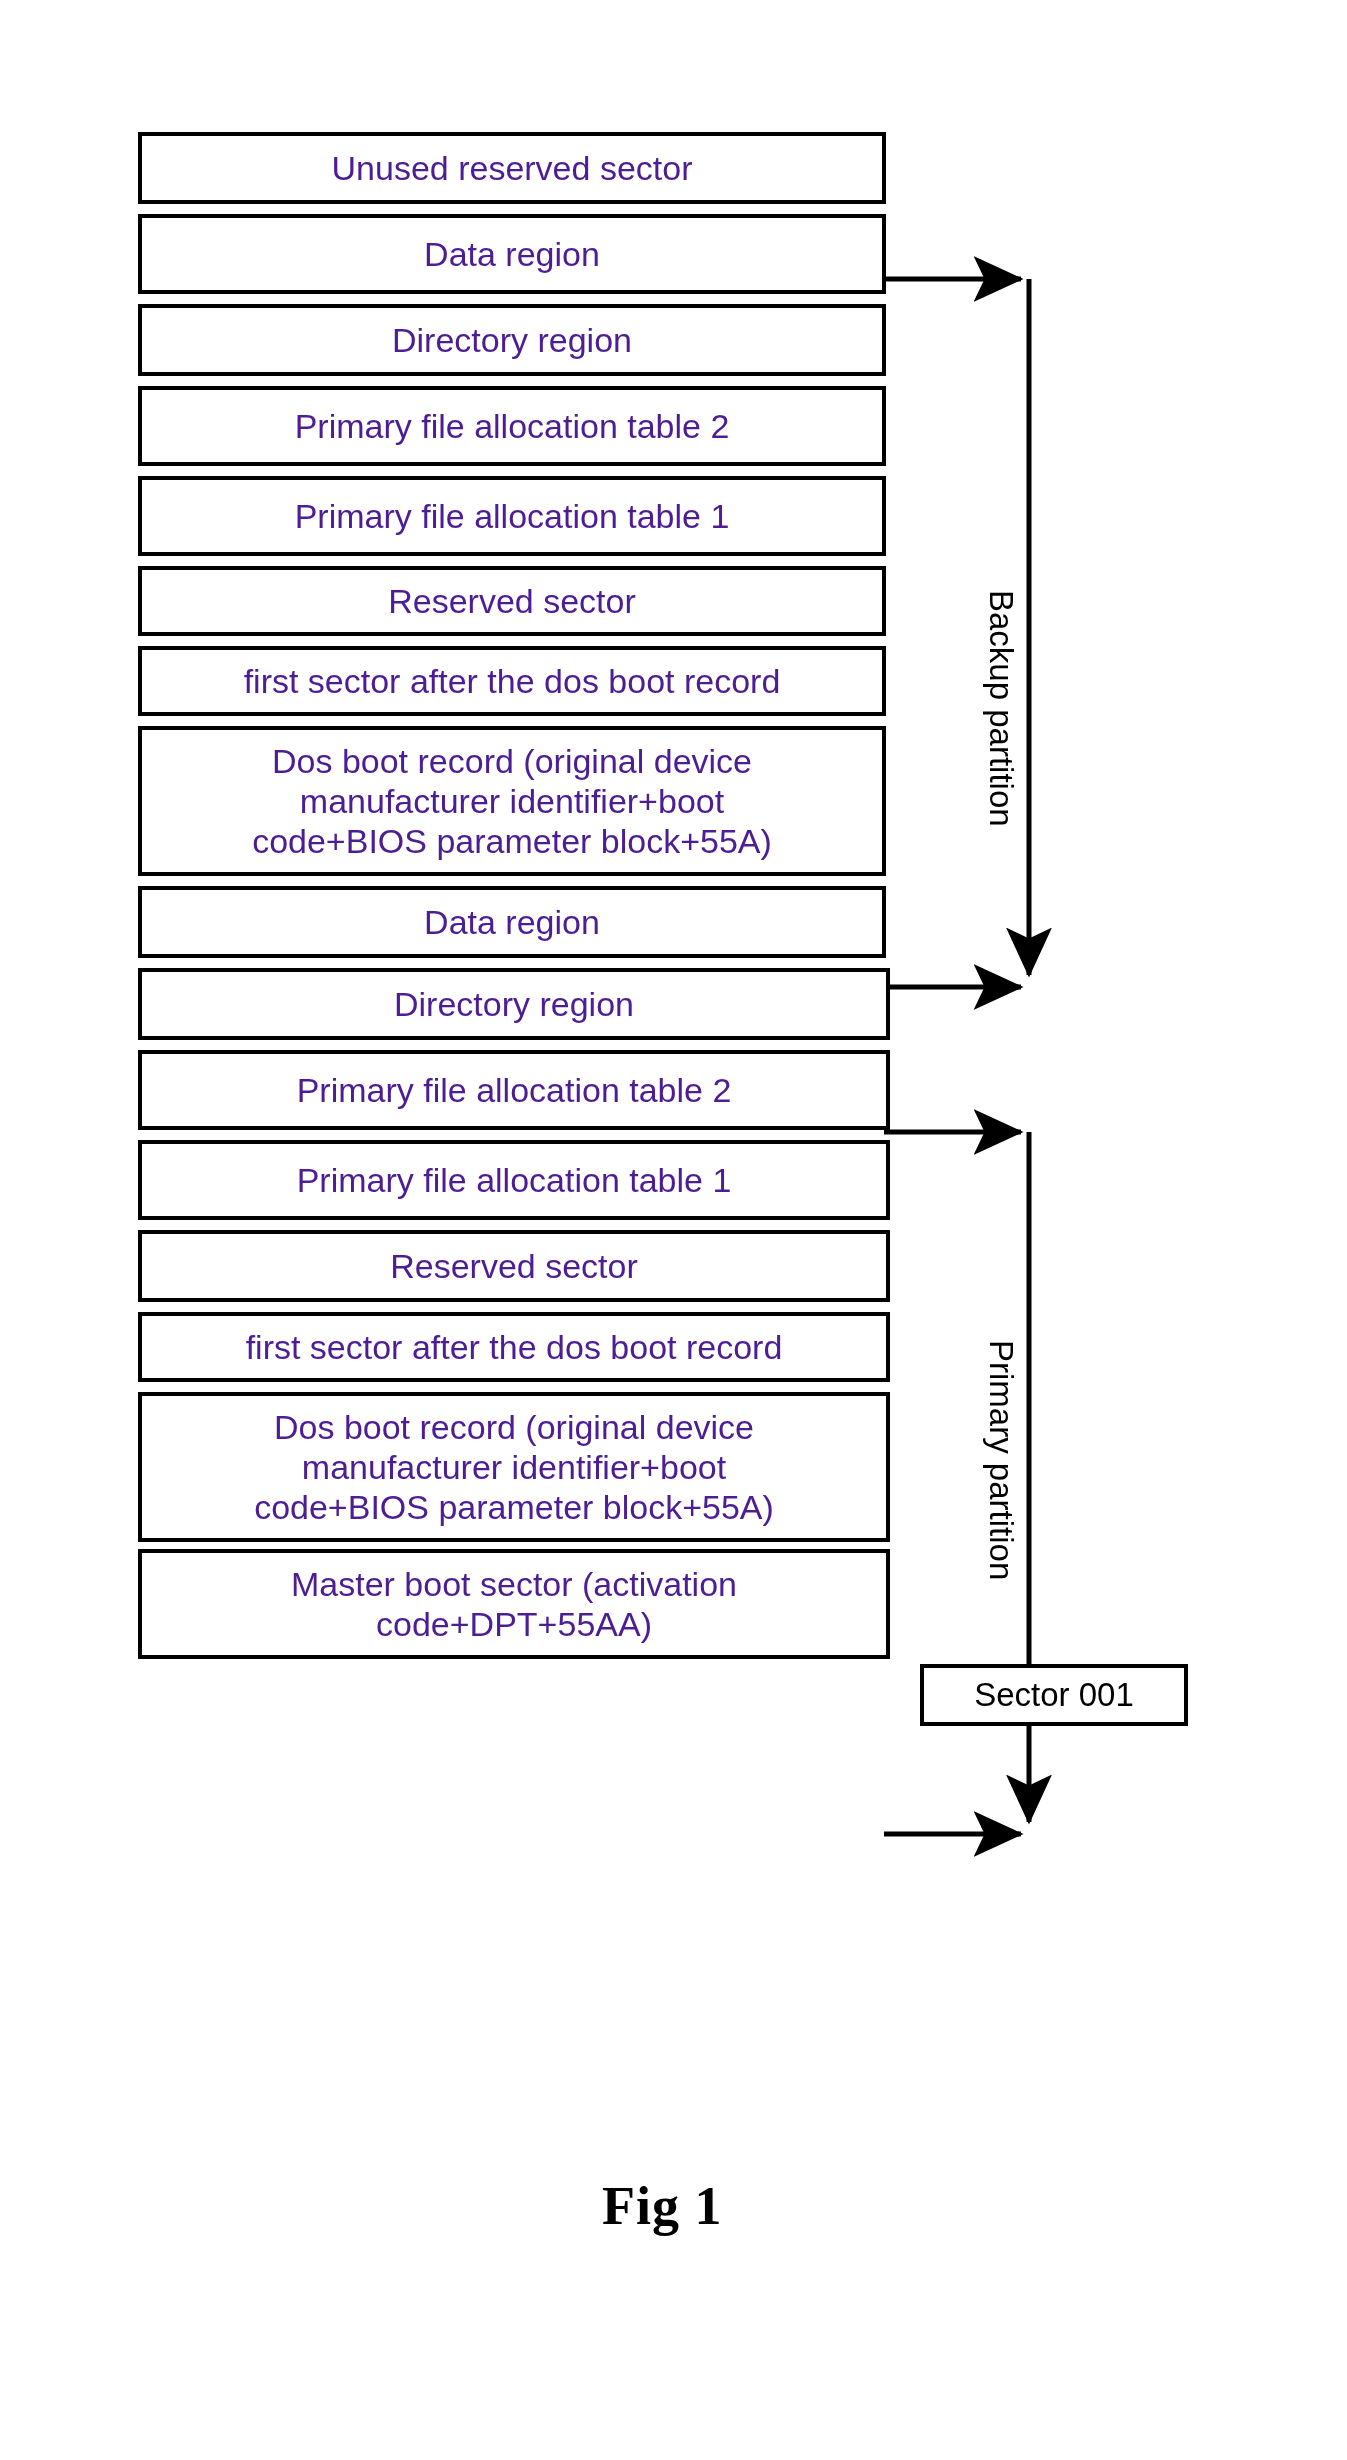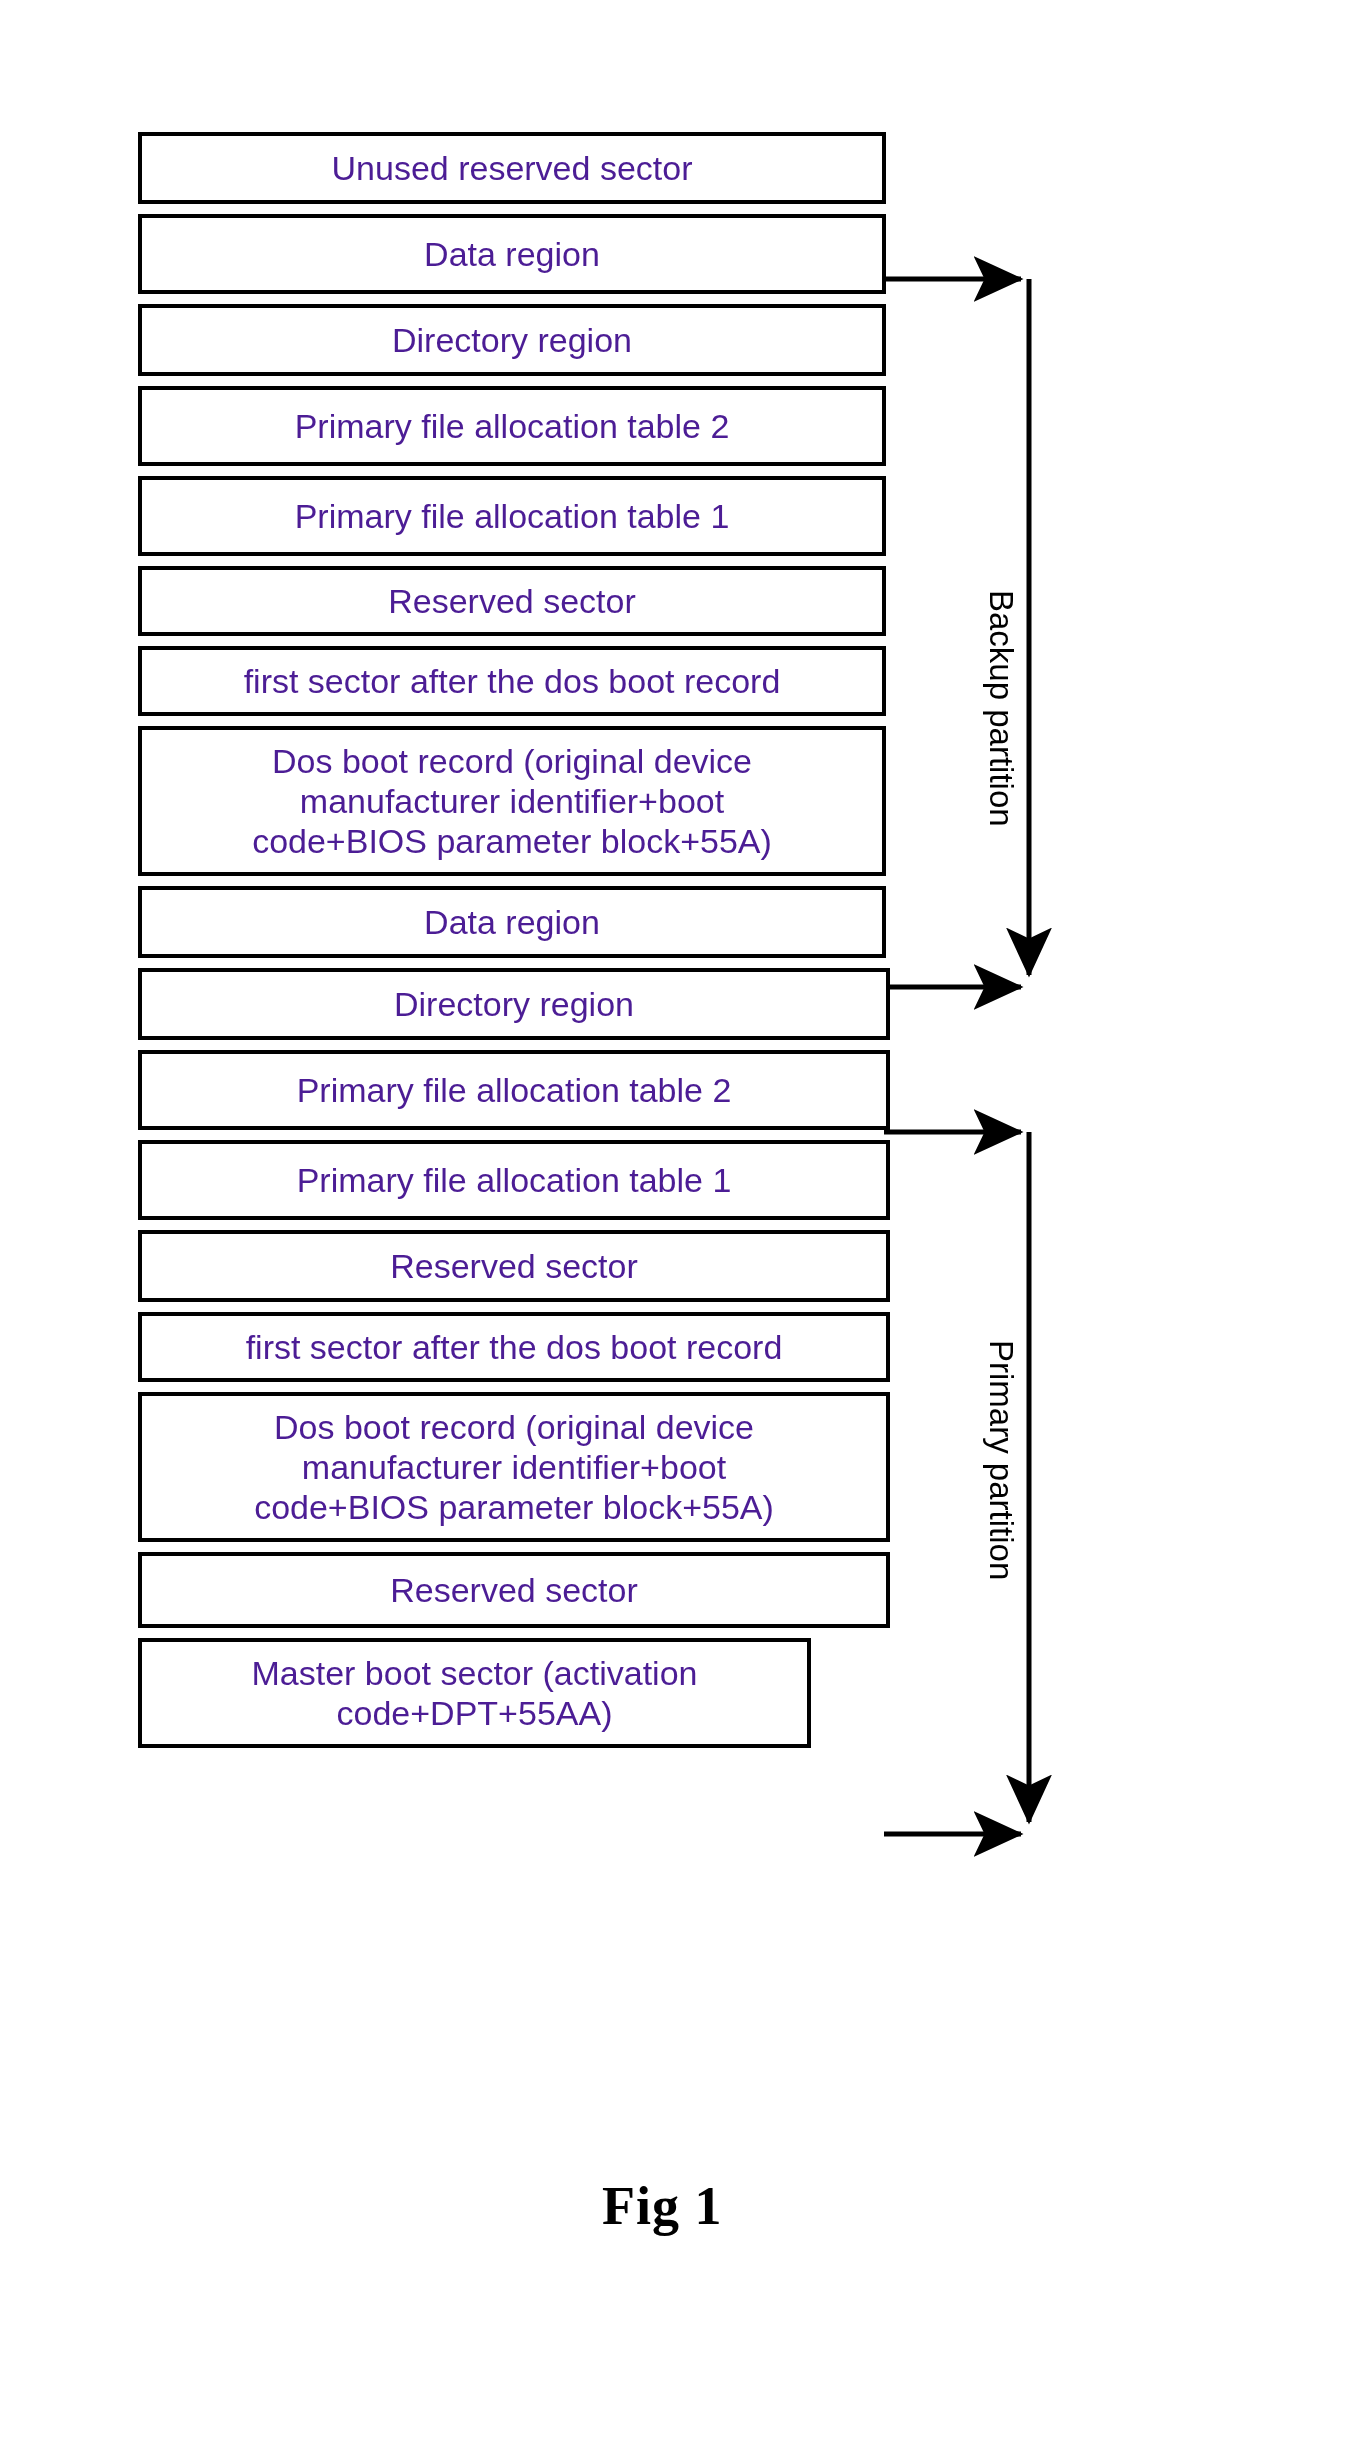--- a/index.html
+++ b/index.html
@@ -180,25 +180,28 @@
   <div class="sector-box" style="left:138px; top:1392px; width:752px; height:150px;">
     <span class="box-label">Dos boot record (original device
 manufacturer identifier+boot
 code+BIOS parameter block+55A)</span>
   </div>
 
   <div class="sector-box" style="left:138px; top:1552px; width:752px; height:76px;">
     <span class="box-label">Reserved sector</span>
   </div>
 
-  <div class="sector-box" style="left:138px; top:1638px; width:673px; height:110px;">
+  <div class="sector-box" style="left:138px; top:1549px; width:752px; height:110px;">
     <span class="box-label">Master boot sector (activation
 code+DPT+55AA)</span>
   </div>
 
+  <div class="sector-id-box" style="left:920px; top:1664px; width:268px; height:62px;">
+    <span>Sector 001</span>
+  </div>
 
   <div class="bracket-label" style="left:1020px; top:590px;">Backup partition</div>
 
   <div class="bracket-label" style="left:1020px; top:1340px;">Primary partition</div>
 
   <div class="fig-caption" style="left:578px; top:2175px;margin-left:24px;">Fig 1</div>
 
 </div>
 
 </body></html>

